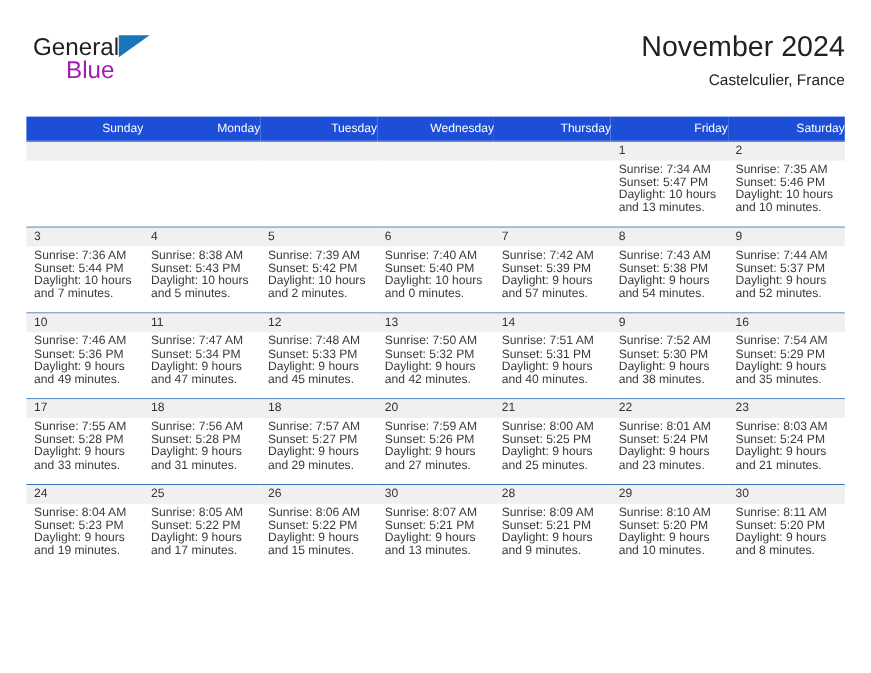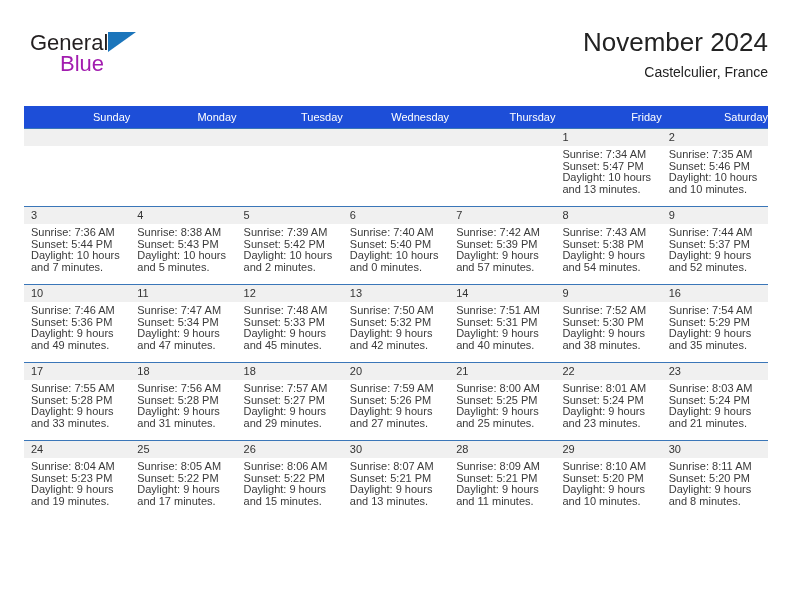--- a/index.html
+++ b/index.html
@@ -509,21 +509,21 @@
               </div>
             </div>
           </td>
           <td>
             <div class="daycell">
               <div class="daynum-band">28</div>
               <div class="daylines">
                 <div>Sunrise: 8:09 AM</div>
                 <div>Sunset: 5:21 PM</div>
                 <div>Daylight: 9 hours</div>
-                <div>and 11 minutes.</div>
+                <div>and 9 minutes.</div>
               </div>
             </div>
           </td>
           <td>
             <div class="daycell">
               <div class="daynum-band">29</div>
               <div class="daylines">
                 <div>Sunrise: 8:10 AM</div>
                 <div>Sunset: 5:20 PM</div>
                 <div>Daylight: 9 hours</div>

